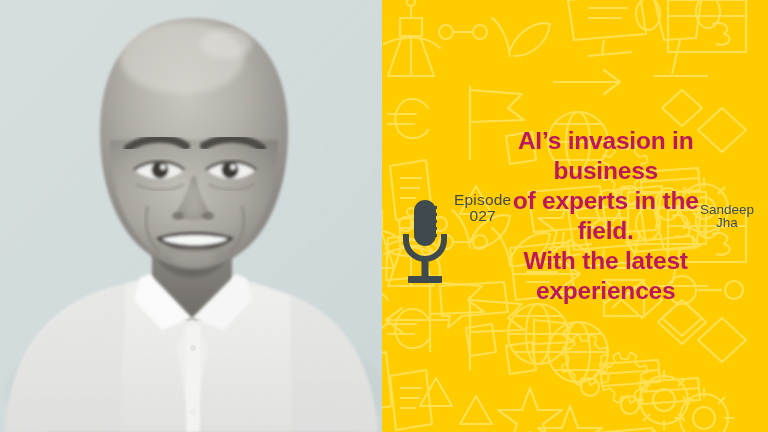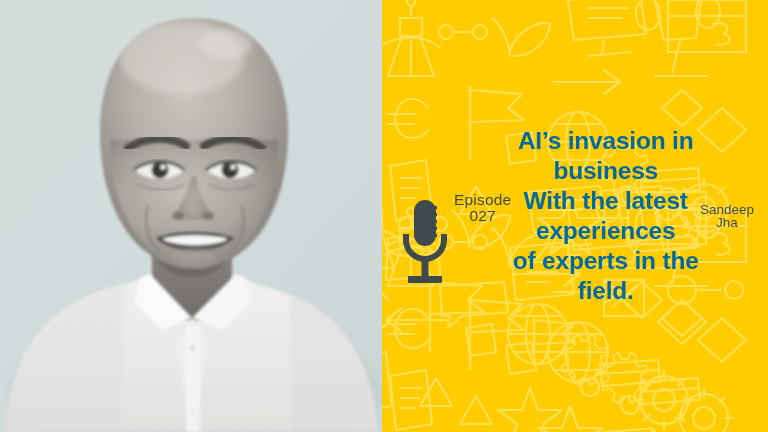--- a/index.html
+++ b/index.html
@@ -35,21 +35,21 @@
 
   .mic-wrap{margin-top:60px;margin-bottom:9px;}
   .mic-wrap svg{display:block;}
 
   .episode{
     font-size:15.5px;color:#3f4a4f;letter-spacing:.2px;
     font-weight:400;line-height:1;margin-bottom:17px;
     text-align:center;
   }
   .title{
-    font-size:24.5px;font-weight:700;color:#0369a1;
+    font-size:24.5px;font-weight:700;color:#be185d;
     line-height:1.22;text-align:center;letter-spacing:-.2px;
     margin:0;
   }
   .title .ln{display:block;}
   .speaker{
     margin-top:0;font-size:13.5px;color:#3f4a4f;
     font-weight:400;text-align:center;line-height:1;
   }
   .show{
     margin-top:15px;font-size:20px;color:#3f4a4f;
@@ -334,22 +334,22 @@
             <rect x="25.5" y="60" width="7" height="16"></rect>
             <rect x="12" y="76" width="34" height="7" rx="1"></rect>
           </g>
         </svg>
       </div>
 
       <div class="episode">Episode 027</div>
 
       <h1 class="title">
         <span class="ln">AI’s invasion in business</span>
+        <span class="ln">of experts in the field.</span>
         <span class="ln">With the latest experiences</span>
-        <span class="ln">of experts in the field.</span>
       </h1>
 
       <div class="speaker">Sandeep Jha</div>
 
 
     </div>
   </div>
 </div>
 
 </body></html>

